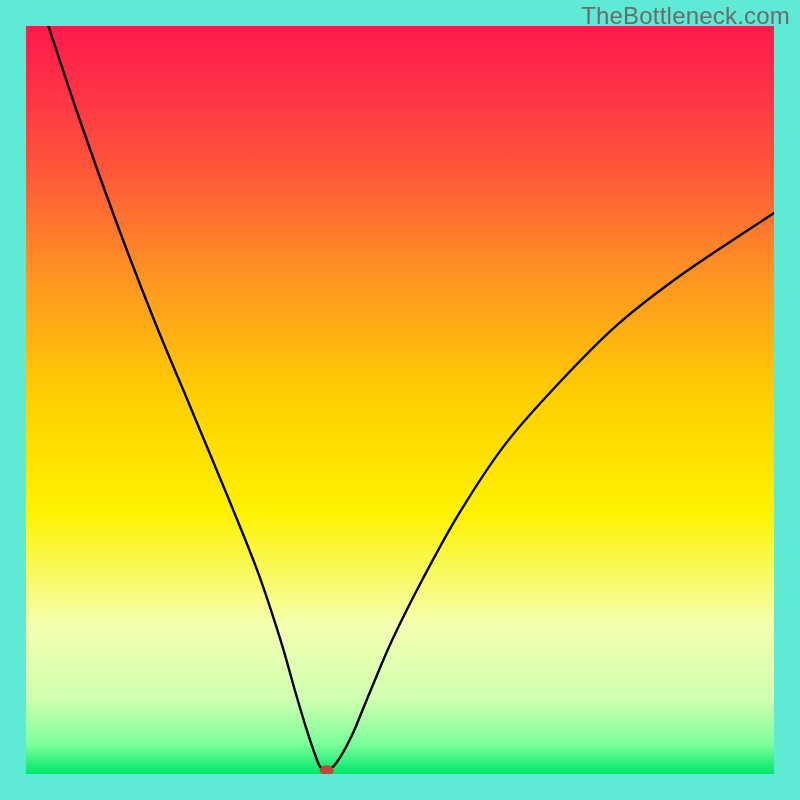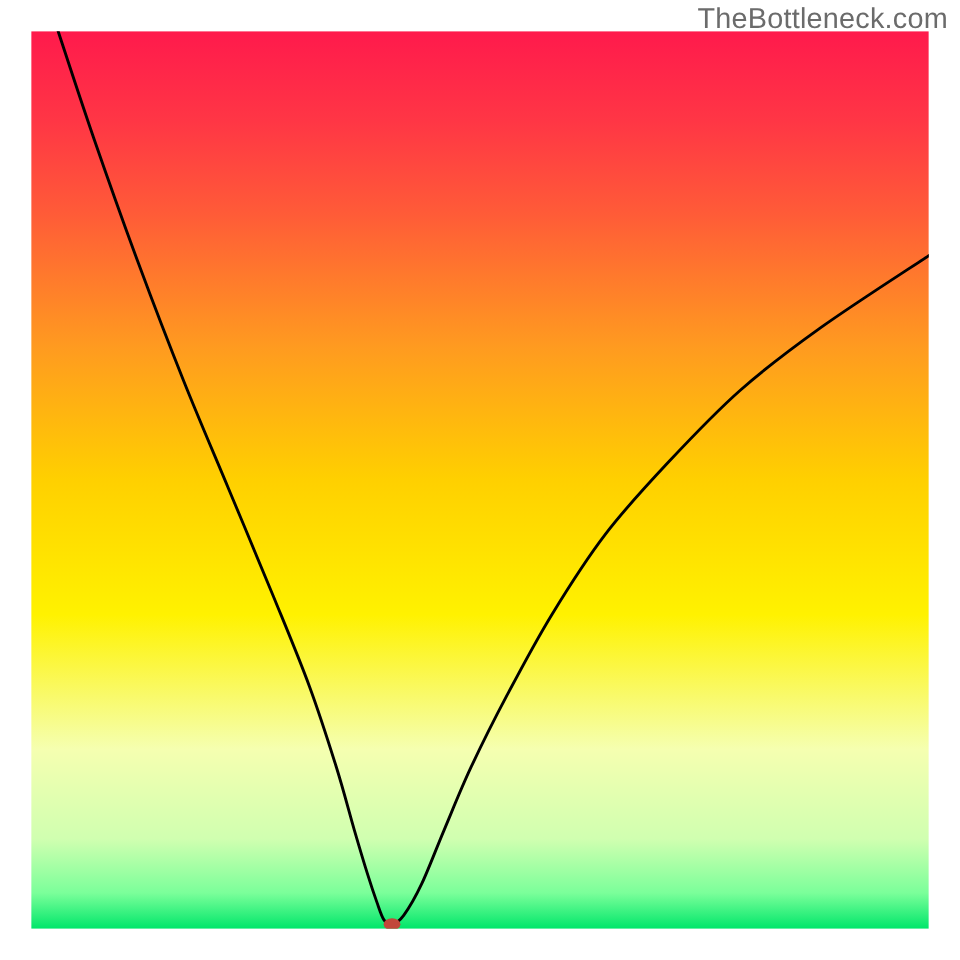--- a/index.html
+++ b/index.html
@@ -8,21 +8,21 @@
     width: 800px;
     height: 800px;
     background: #000;
     overflow: hidden;
     font-family: Arial, Helvetica, sans-serif;
   }
   .frame {
     position: absolute;
     left: 0; top: 0;
     width: 800px; height: 800px;
-    background: #ffffff;
+    background: #5eead4;
   }
   .plot {
     position: absolute;
     left: 26px;
     top: 26px;
     width: 748px;
     height: 748px;
   }
   .watermark {
     position: absolute;

